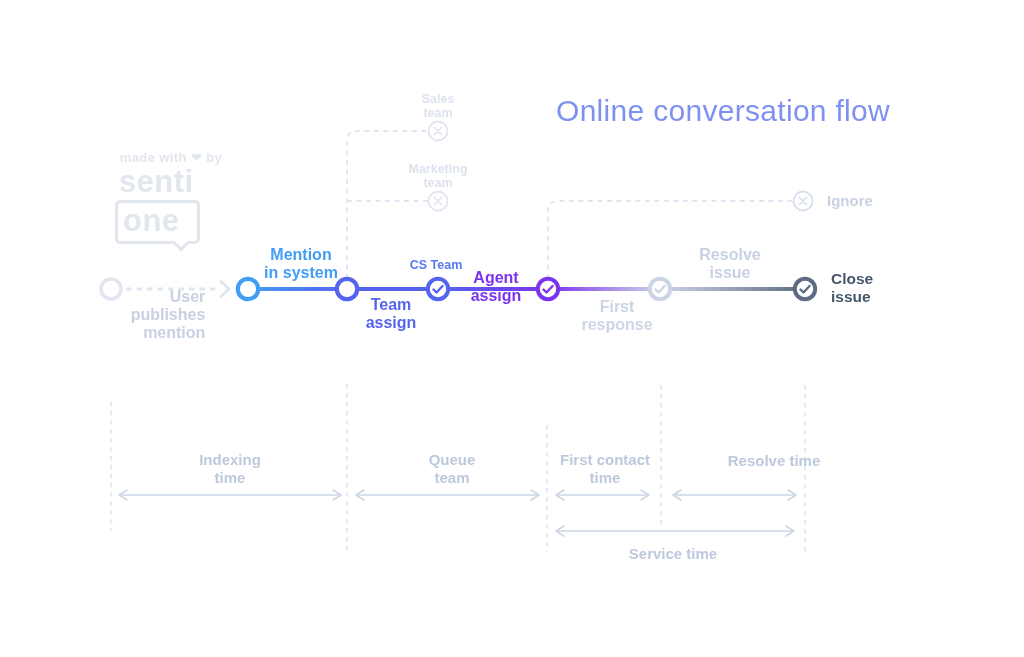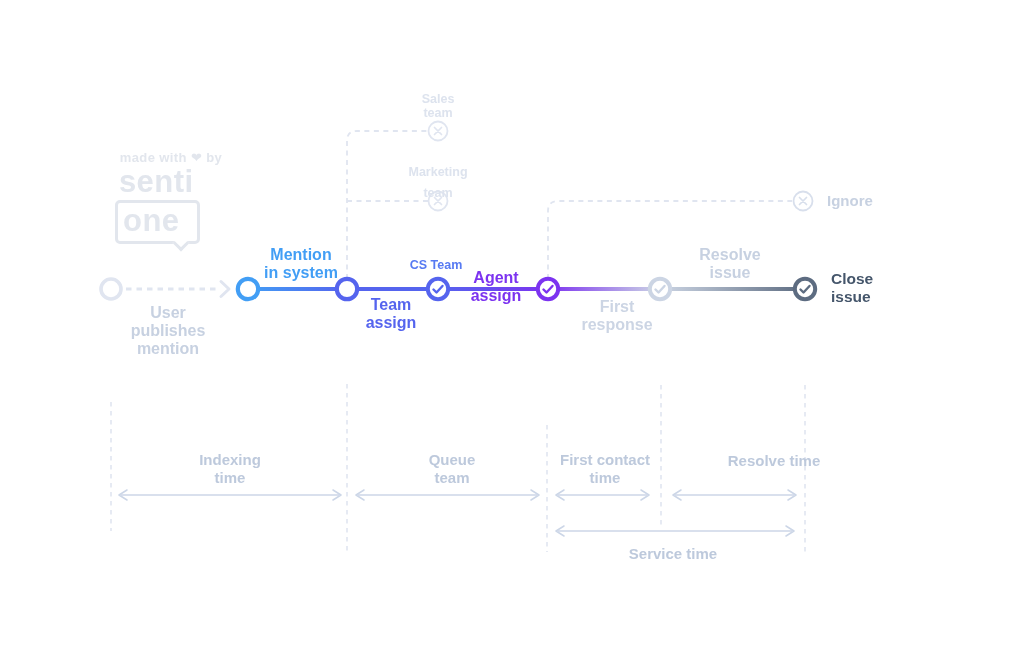--- a/index.html
+++ b/index.html
@@ -27,33 +27,33 @@
   .logo .bubble {
     position:relative; display:inline-block; border:3px solid var(--logo,#e2e6ed);
     border-radius:5px; padding:0 17px 2px 5px; margin-left:2px;
   }
   .logo .bubble::after {
     content:""; position:absolute; width:9px; height:9px; background:#fff;
     border-right:3px solid var(--logo,#e2e6ed); border-bottom:3px solid var(--logo,#e2e6ed);
     transform:rotate(45deg); bottom:-8px; right:10px;
   }
 
-  .lbl-user            { left:168px; top:304px; color:var(--muted-label,#c7d1e1); }
+  .lbl-user            { left:168px; top:288px; color:var(--muted-label,#c7d1e1);text-align:right; }
   .lbl-mention         { left:301px; top:246px; color:var(--blue,#429ef5); }
   .lbl-team            { left:391px; top:296px; color:var(--indigo,#5564ee); }
   .lbl-csteam          { left:436px; top:258px; color:var(--cs-blue,#577af2); font-size:12.5px; line-height:14px; }
   .lbl-agent           { left:496px; top:241px; color:var(--purple,#7c33f0);margin-top:28px; }
   .lbl-firstresp       { left:604px; top:298px; color:var(--light-node,#ccd5e4);margin-left:13px; }
   .lbl-resolveissue    { left:730px; top:246px; color:var(--muted-label,#c7d1e1); }
   .lbl-close           { left:831px; top:270px; transform:none; text-align:left;
                          font-size:15.5px; font-weight:700; color:var(--close-label,#45566b); }
   .lbl-ignore          { left:827px; top:192px; transform:none; text-align:left;
                          font-size:15px; font-weight:700; color:var(--muted-label,#c7d1e1); }
   .lbl-sales           { left:438px; top:92px;  color:var(--faint-label,#dde3ee); font-size:12.5px; line-height:14px; }
-  .lbl-marketing       { left:438px; top:162px; color:var(--faint-label,#dde3ee); font-size:12.5px; line-height:21px; }
+  .lbl-marketing       { left:438px; top:162px; color:var(--faint-label,#dde3ee); font-size:12.5px; line-height:14px; }
 
   .lbl-time            { font-size:15px; line-height:18px; color:var(--time-label,#bdc9dc); }
   .lbl-indexing        { left:230px; top:451px; }
   .lbl-queue           { left:452px; top:451px; }
   .lbl-firstcontact    { left:605px; top:451px; }
   .lbl-resolvetime     { left:760px; top:452px;padding-left:28px; }
   .lbl-service         { left:673px; top:545px; }
 
   
   .dash        { fill:none; stroke:var(--dash,#e0e5f0); stroke-width:1.8; stroke-dasharray:5 4.5; }
@@ -175,20 +175,21 @@
       <path d="M786,526 L794,531 L786,536"></path>
     </g>
   </svg>
 
   <div class="made-with">made with ❤ by</div>
   <div class="logo">
     <span>senti</span>
       <span class="bubble">one</span>
   </div>
 
+  <div class="title">Online conversation flow</div>
 
   <div class="lbl lbl-user">User
 publishes
 mention</div>
   <div class="lbl lbl-mention">Mention
 in system</div>
   <div class="lbl lbl-team">Team
 assign</div>
   <div class="lbl lbl-csteam">CS Team</div>
   <div class="lbl lbl-agent">Agent

